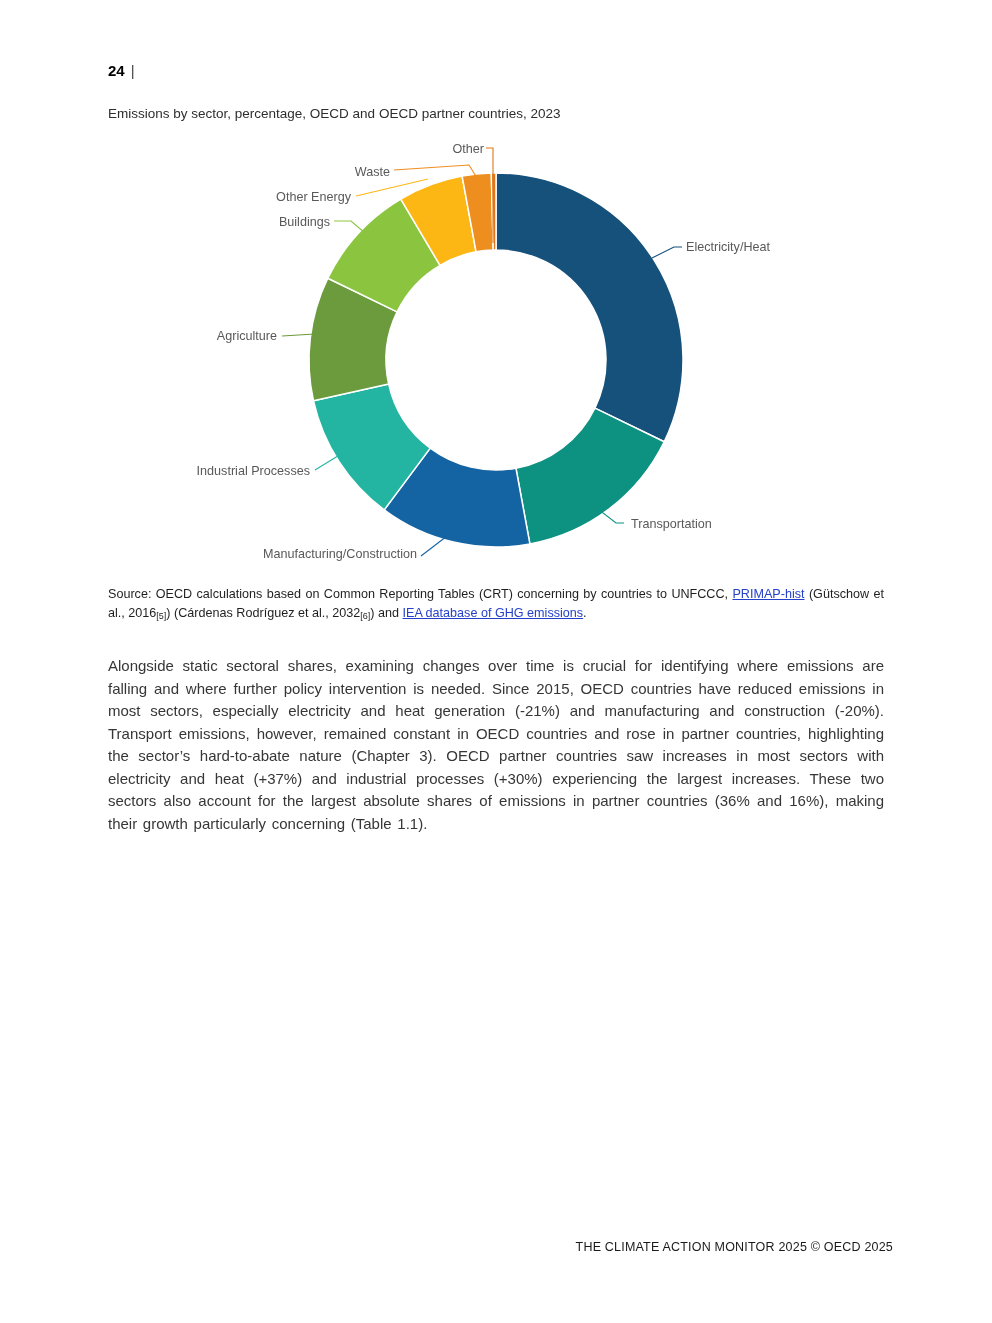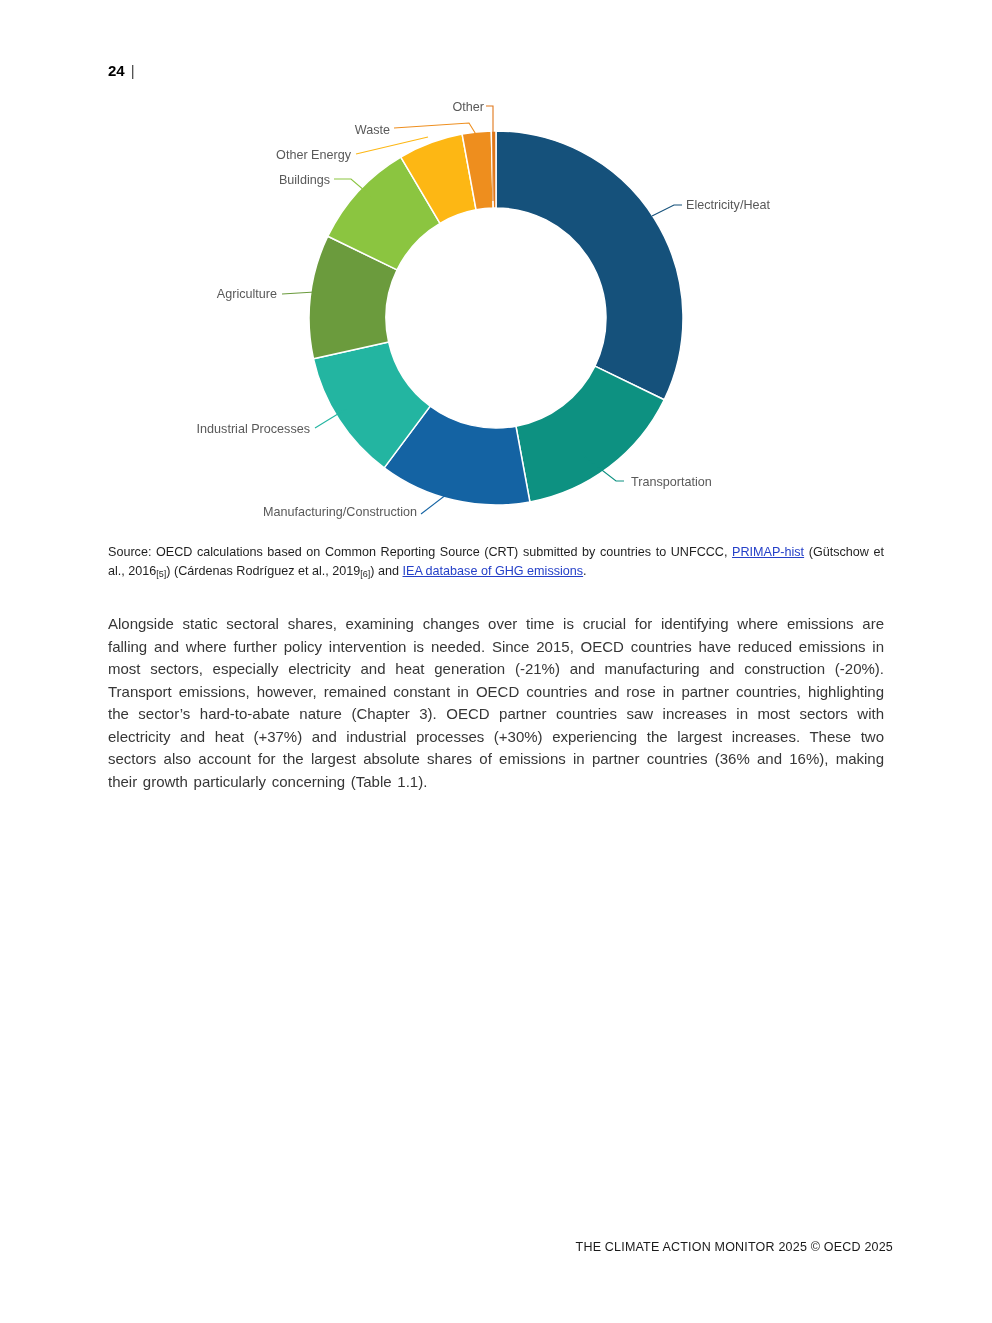--- a/index.html
+++ b/index.html
@@ -64,20 +64,21 @@
 </head>
 <body>
 
 <div class="page">
 
   <div class="page-header">
     <span class="pageno">24</span><span class="pagesep">|</span>
   </div>
 
 
+  <div class="fig-sub">Emissions by sector, percentage, OECD and OECD partner countries, 2023</div>
 
   <div class="chart-wrap">
     <svg width="776" height="442" viewBox="0 0 776 442">
         <path d="M388,36 A187,187 0 0 1 556.1887820429114,304.7406483637245 L486.9345776723008,271.08273433160264 A110,110 0 0 0 388,113 Z" fill="#15517B" stroke="#ffffff" stroke-width="1.5" stroke-linejoin="round"></path>
         <polyline points="544,121 566,110 574,110" fill="none" stroke="#15517B" stroke-width="1.1"></polyline>
         <text x="578" y="114" text-anchor="start" fill="#595959" font-size="12.6">Electricity/Heat</text>
         <path d="M556.1887820429114,304.7406483637245 A187,187 0 0 1 421.88547779827474,406.9042533341267 L407.9326339989851,331.1789725494863 A110,110 0 0 0 486.9345776723008,271.08273433160264 Z" fill="#0D9181" stroke="#ffffff" stroke-width="1.5" stroke-linejoin="round"></path>
         <polyline points="477,362 508,386 516,386" fill="none" stroke="#0D9181" stroke-width="1.1"></polyline>
         <text x="523" y="391" text-anchor="start" fill="#595959" font-size="12.6">Transportation</text>
         <path d="M421.88547779827474,406.9042533341267 A187,187 0 0 1 276.19176816824404,372.893026170854 L322.23045186367295,311.1723683357965 A110,110 0 0 0 407.9326339989851,331.1789725494863 Z" fill="#1463A3" stroke="#ffffff" stroke-width="1.5" stroke-linejoin="round"></path>
@@ -98,20 +99,20 @@
         <path d="M354.1145222017252,39.09574666587335 A187,187 0 0 1 383.3006721520958,36.05905660402291 L385.23568950123286,113.034739178837 A110,110 0 0 0 368.0673660010148,114.82102745051374 Z" fill="#EE8E1E" stroke="#ffffff" stroke-width="1.5" stroke-linejoin="round"></path>
         <polyline points="286,33 361,28 369,41" fill="none" stroke="#EE8E1E" stroke-width="1.1"></polyline>
         <text x="282" y="39" text-anchor="end" fill="#595959" font-size="12.6">Waste</text>
         <path d="M383.3006721520958,36.05905660402291 A187,187 0 0 1 387.99999999999994,36 L388,113 A110,110 0 0 0 385.23568950123286,113.034739178837 Z" fill="#E0771A" stroke="#ffffff" stroke-width="1.5" stroke-linejoin="round"></path>
         <polyline points="378,11 385,11 385,106" fill="none" stroke="#E0771A" stroke-width="1.1"></polyline>
         <text x="376" y="16" text-anchor="end" fill="#595959" font-size="12.6">Other</text>
       </svg>
   </div>
 
   <div class="notes">
-    <p><span>Source: OECD calculations based on Common Reporting Source (CRT) submitted by countries to UNFCCC, </span><a href="#">PRIMAP-hist</a><span> (Gütschow et al., 2016</span><span class="ref">[5]</span><span>) (Cárdenas Rodríguez et al., 2019</span><span class="ref">[6]</span><span>) and </span><a href="#">IEA database of GHG emissions</a><span>.</span></p>
+    <p><span>Source: OECD calculations based on Common Reporting Tables (CRT) concerning by countries to UNFCCC, </span><a href="#">PRIMAP-hist</a><span> (Gütschow et al., 2016</span><span class="ref">[5]</span><span>) (Cárdenas Rodríguez et al., 2032</span><span class="ref">[6]</span><span>) and </span><a href="#">IEA database of GHG emissions</a><span>.</span></p>
   </div>
 
   <div class="body-par">Alongside static sectoral shares, examining changes over time is crucial for identifying where emissions are falling and where further policy intervention is needed. Since 2015, OECD countries have reduced emissions in most sectors, especially electricity and heat generation (-21%) and manufacturing and construction (-20%). Transport emissions, however, remained constant in OECD countries and rose in partner countries, highlighting the sector’s hard-to-abate nature (Chapter 3). OECD partner countries saw increases in most sectors with electricity and heat (+37%) and industrial processes (+30%) experiencing the largest increases. These two sectors also account for the largest absolute shares of emissions in partner countries (36% and 16%), making their growth particularly concerning (Table 1.1).</div>
 
   <div class="footer">THE CLIMATE ACTION MONITOR 2025 © OECD 2025</div>
 
 </div>
 
 </body></html>

